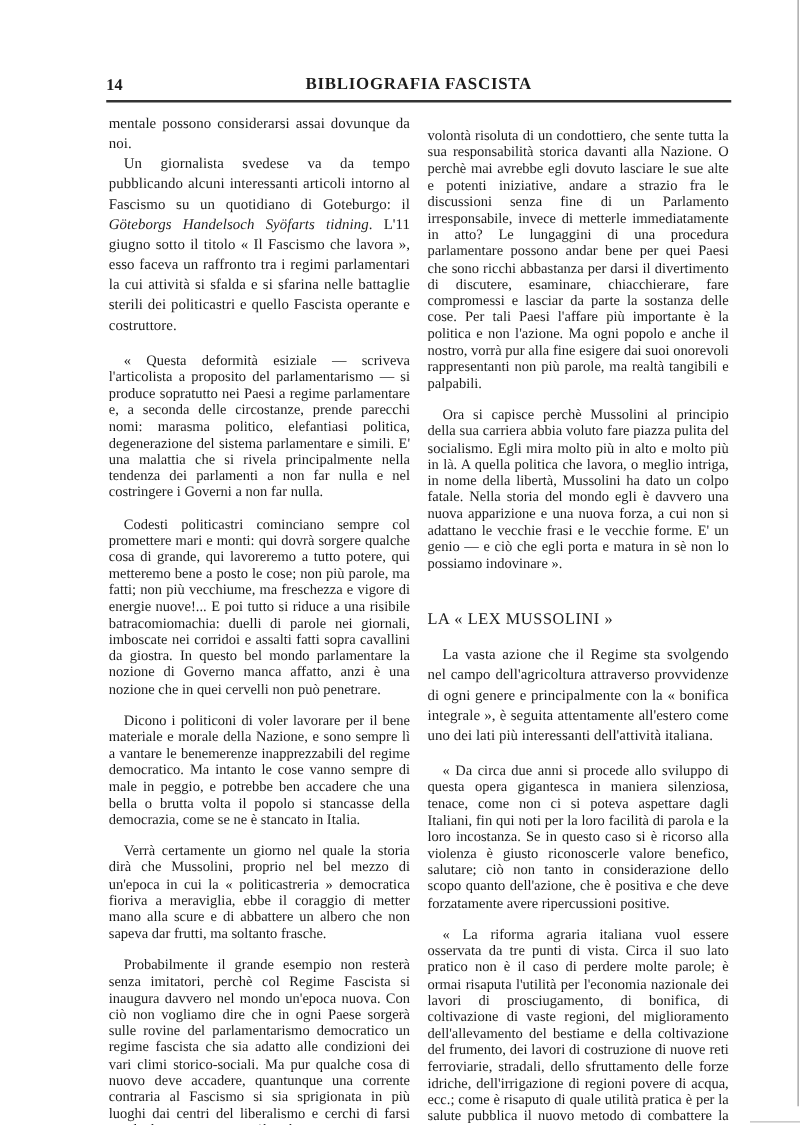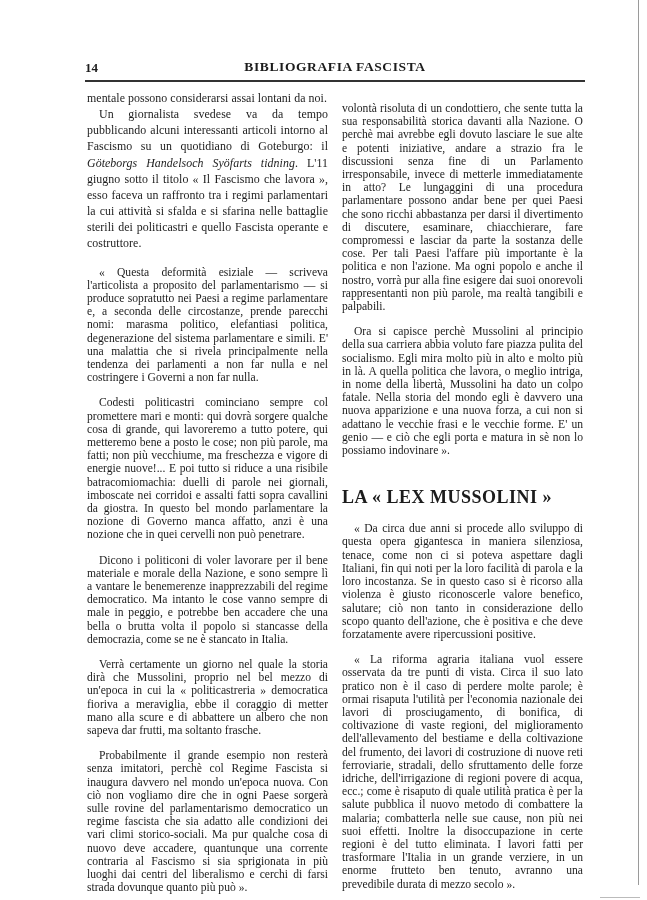--- a/index.html
+++ b/index.html
@@ -14,46 +14,47 @@
     .running-title { position: absolute; left: 0; width: 500px; top: 0; text-align: center; font-size: 13.5px; font-weight: bold; letter-spacing: 0.6px; font-family: "Liberation Serif", serif; }
     .header-rule { position: absolute; left: 85px; top: 80px; width: 500px; height: 1.5px; background: #333; }
     .col { position: absolute; top: 90px; width: 241px; font-family: "Liberation Serif", serif; text-align: justify; hyphens: none; }
     .col-left { left: 87px; }
     .col-right { left: 342px; }
     p { margin: 0; }
     .body { font-size: 11.9px; line-height: 16.15px; letter-spacing: 0.05px; }
     .quote { font-size: 11.6px; line-height: 13.2px; margin-top: 12px; }
     .indent { text-indent: 12px; }
     .gap-m { margin-top: 14px; }
-    .section-heading { font-size: 18px; font-weight: bold; letter-spacing: 0.5px; margin-top: 30px; margin-bottom: 12px; }
+    .section-heading { font-size: 13px; font-weight: normal; letter-spacing: 0.5px; margin-top: 30px; margin-bottom: 12px; }
     em { }
   </style>
 </head>
 <body>
 
 <div class="page-edge"></div>
 <div class="page-edge-foot"></div>
 
 <div class="header">
   <span class="page-number">14</span>
   <span class="running-title">BIBLIOGRAFIA FASCISTA</span>
 </div>
 <div class="header-rule"></div>
 
 <div class="col col-left">
-  <p class="body">mentale possono considerarsi assai lontani da noi.</p>
+  <p class="body">mentale possono considerarsi assai dovunque da noi.</p>
   <p class="body indent"><span>Un giornalista svedese va da tempo pubblicando alcuni interessanti articoli intorno al Fascismo su un quotidiano di Goteburgo: il </span><em>Göteborgs Handelsoch Syöfarts tidning</em><span>. L'11 giugno sotto il titolo « Il Fascismo che lavora », esso faceva un raffronto tra i regimi parlamentari la cui attività si sfalda e si sfarina nelle battaglie sterili dei politicastri e quello Fascista operante e costruttore.</span></p>
   <p class="quote indent gap-m">« Questa deformità esiziale — scriveva l'articolista a proposito del parlamentarismo — si produce sopratutto nei Paesi a regime parlamentare e, a seconda delle circostanze, prende parecchi nomi: marasma politico, elefantiasi politica, degenerazione del sistema parlamentare e simili. E' una malattia che si rivela principalmente nella tendenza dei parlamenti a non far nulla e nel costringere i Governi a non far nulla.</p>
   <p class="quote indent">Codesti politicastri cominciano sempre col promettere mari e monti: qui dovrà sorgere qualche cosa di grande, qui lavoreremo a tutto potere, qui metteremo bene a posto le cose; non più parole, ma fatti; non più vecchiume, ma freschezza e vigore di energie nuove!... E poi tutto si riduce a una risibile batracomiomachia: duelli di parole nei giornali, imboscate nei corridoi e assalti fatti sopra cavallini da giostra. In questo bel mondo parlamentare la nozione di Governo manca affatto, anzi è una nozione che in quei cervelli non può penetrare.</p>
   <p class="quote indent">Dicono i politiconi di voler lavorare per il bene materiale e morale della Nazione, e sono sempre lì a vantare le benemerenze inapprezzabili del regime democratico. Ma intanto le cose vanno sempre di male in peggio, e potrebbe ben accadere che una bella o brutta volta il popolo si stancasse della democrazia, come se ne è stancato in Italia.</p>
   <p class="quote indent">Verrà certamente un giorno nel quale la storia dirà che Mussolini, proprio nel bel mezzo di un'epoca in cui la « politicastreria » democratica fioriva a meraviglia, ebbe il coraggio di metter mano alla scure e di abbattere un albero che non sapeva dar frutti, ma soltanto frasche.</p>
   <p class="quote indent">Probabilmente il grande esempio non resterà senza imitatori, perchè col Regime Fascista si inaugura davvero nel mondo un'epoca nuova. Con ciò non vogliamo dire che in ogni Paese sorgerà sulle rovine del parlamentarismo democratico un regime fascista che sia adatto alle condizioni dei vari climi storico-sociali. Ma pur qualche cosa di nuovo deve accadere, quantunque una corrente contraria al Fascismo si sia sprigionata in più luoghi dai centri del liberalismo e cerchi di farsi strada dovunque quanto più può ».</p>
   <p class="body indent gap-m">Dopo aver riportato in un ampio quadro le vaste opere compiute dal Regime nel campo dell'agricoltura e dei lavori pubblici, il giornalista concludeva:</p>
 
 </div>
 
 <div class="col col-right">
   <p class="quote">volontà risoluta di un condottiero, che sente tutta la sua responsabilità storica davanti alla Nazione. O perchè mai avrebbe egli dovuto lasciare le sue alte e potenti iniziative, andare a strazio fra le discussioni senza fine di un Parlamento irresponsabile, invece di metterle immediatamente in atto? Le lungaggini di una procedura parlamentare possono andar bene per quei Paesi che sono ricchi abbastanza per darsi il divertimento di discutere, esaminare, chiacchierare, fare compromessi e lasciar da parte la sostanza delle cose. Per tali Paesi l'affare più importante è la politica e non l'azione. Ma ogni popolo e anche il nostro, vorrà pur alla fine esigere dai suoi onorevoli rappresentanti non più parole, ma realtà tangibili e palpabili.</p>
   <p class="quote indent">Ora si capisce perchè Mussolini al principio della sua carriera abbia voluto fare piazza pulita del socialismo. Egli mira molto più in alto e molto più in là. A quella politica che lavora, o meglio intriga, in nome della libertà, Mussolini ha dato un colpo fatale. Nella storia del mondo egli è davvero una nuova apparizione e una nuova forza, a cui non si adattano le vecchie frasi e le vecchie forme. E' un genio — e ciò che egli porta e matura in sè non lo possiamo indovinare ».</p>
   <p class="section-heading">LA « LEX MUSSOLINI »</p>
+  <p class="body indent">La vasta azione che il Regime sta svolgendo nel campo dell'agricoltura attraverso provvidenze di ogni genere e principalmente con la « bonifica integrale », è seguita attentamente all'estero come uno dei lati più interessanti dell'attività italiana.</p>
   <p class="quote indent gap-m">« Da circa due anni si procede allo sviluppo di questa opera gigantesca in maniera silenziosa, tenace, come non ci si poteva aspettare dagli Italiani, fin qui noti per la loro facilità di parola e la loro incostanza. Se in questo caso si è ricorso alla violenza è giusto riconoscerle valore benefico, salutare; ciò non tanto in considerazione dello scopo quanto dell'azione, che è positiva e che deve forzatamente avere ripercussioni positive.</p>
   <p class="quote indent">« La riforma agraria italiana vuol essere osservata da tre punti di vista. Circa il suo lato pratico non è il caso di perdere molte parole; è ormai risaputa l'utilità per l'economia nazionale dei lavori di prosciugamento, di bonifica, di coltivazione di vaste regioni, del miglioramento dell'allevamento del bestiame e della coltivazione del frumento, dei lavori di costruzione di nuove reti ferroviarie, stradali, dello sfruttamento delle forze idriche, dell'irrigazione di regioni povere di acqua, ecc.; come è risaputo di quale utilità pratica è per la salute pubblica il nuovo metodo di combattere la malaria; combatterla nelle sue cause, non più nei suoi effetti. Inoltre la disoccupazione in certe regioni è del tutto eliminata. I lavori fatti per trasformare l'Italia in un grande verziere, in un enorme frutteto ben tenuto, avranno una prevedibile durata di mezzo secolo ».</p>
 </div>
 
 </body></html>

